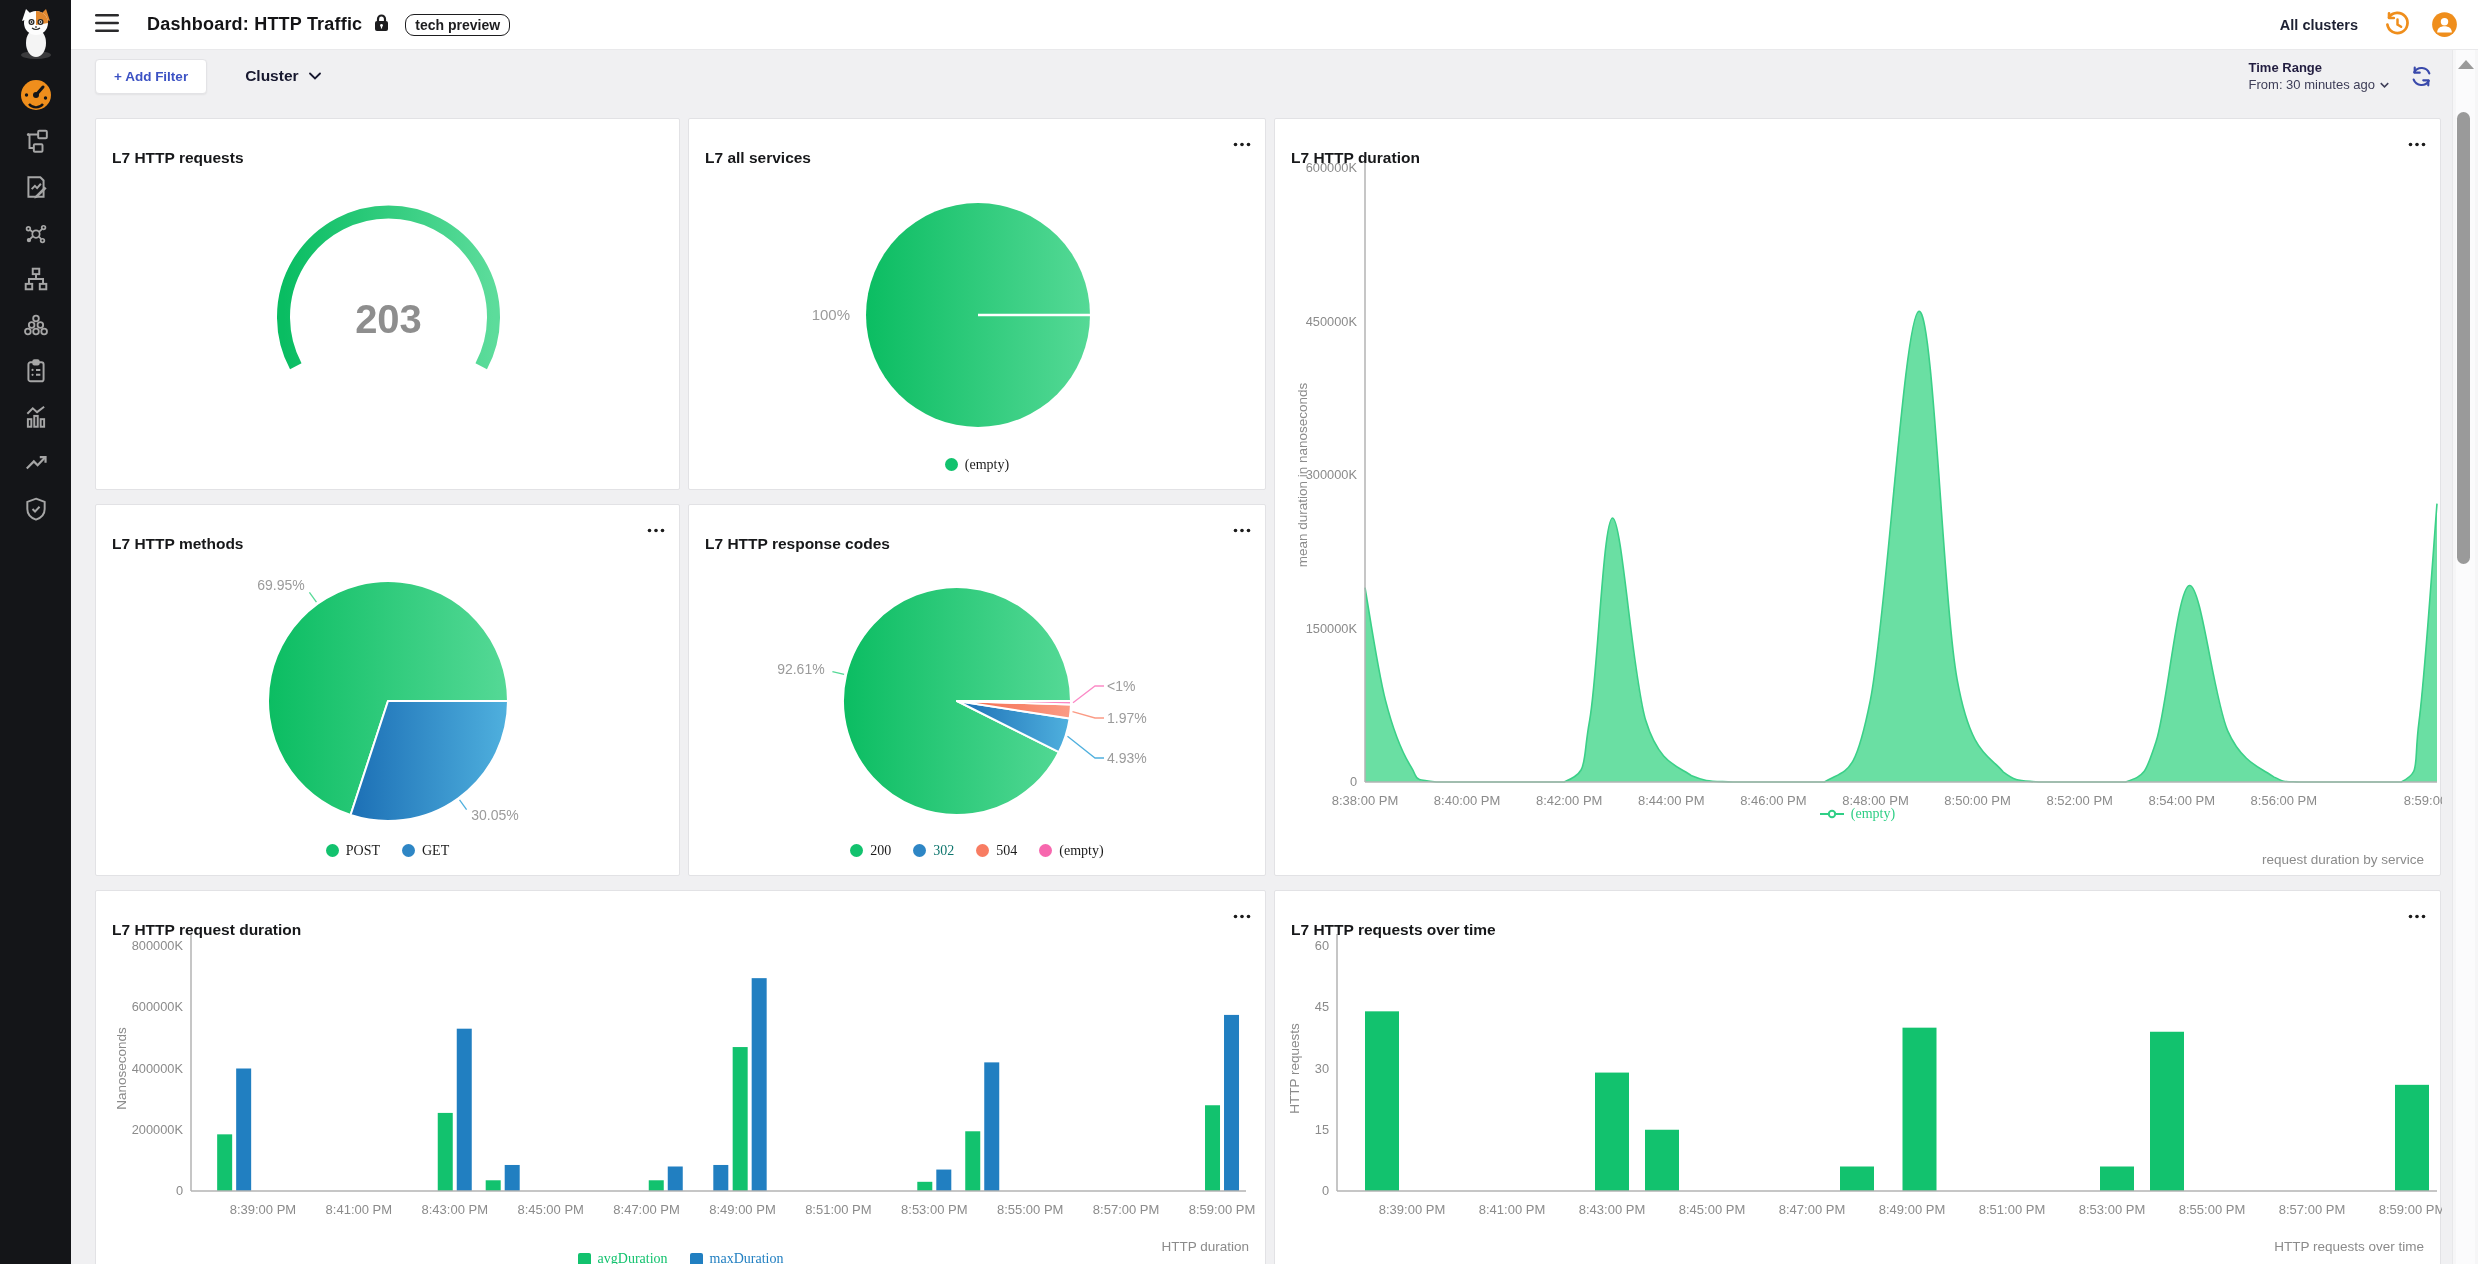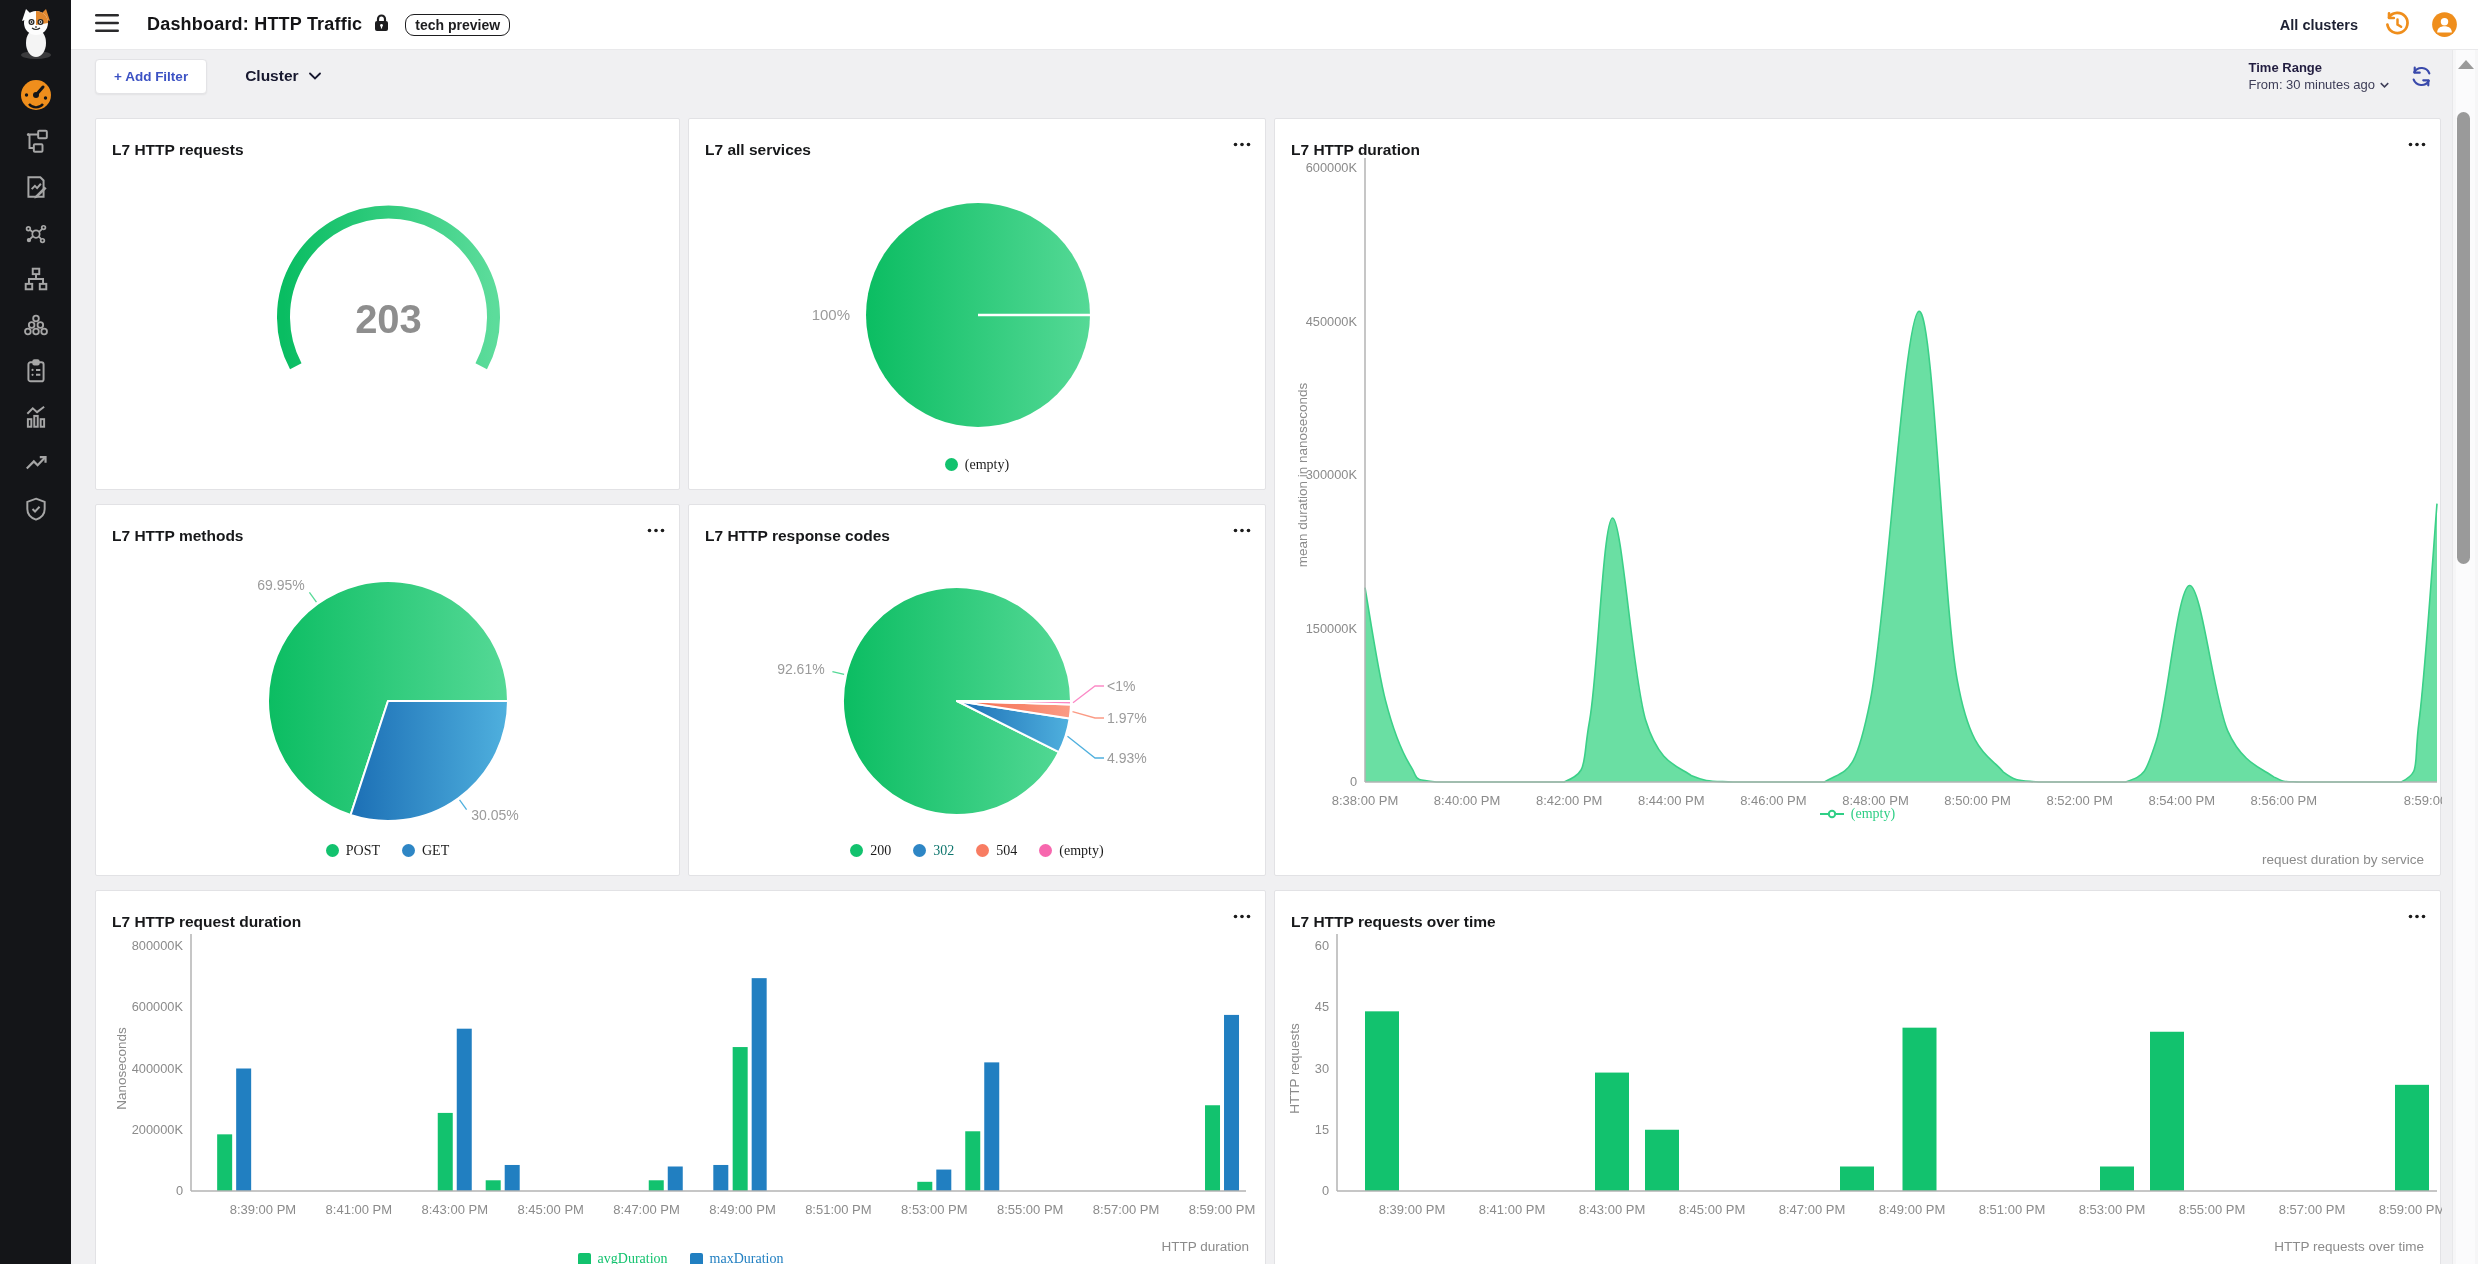--- a/index.html
+++ b/index.html
@@ -29,21 +29,21 @@
   .cluster-dd { margin-left:38px; display:flex; align-items:center; gap:10px; font-size:15.5px;
     font-weight:700; color:#17182f; cursor:pointer; }
   .filter-spacer { flex:1; }
   .time-range { text-align:left; margin-right:20px; cursor:pointer; }
   .tr-label { font-size:13px; font-weight:800; color:#221d40; }
   .tr-value { font-size:13px; color:#3e3e58; margin-top:2px; display:flex; align-items:center; gap:5px; }
   
   .grid { position:absolute; left:95px; top:118px; display:grid;
     grid-template-columns:585px 578px 1167px; grid-template-rows:372px 372px 400px; gap:14px 8px; }
   .card { background:#fff; border:1px solid #e2e2e5; border-radius:2px; position:relative; }
-  .card-title { position:absolute; top:22px; left:16px; font-size:15.5px; font-weight:800; color:#17181a; z-index:2; }
+  .card-title { position:absolute; top:30px; left:16px; font-size:15.5px; font-weight:800; color:#17181a; z-index:2; }
   .menu-dots { position:absolute; top:14px; right:14px; cursor:pointer; z-index:2; }
   .card0{grid-column:1;grid-row:1} .card1{grid-column:2;grid-row:1} .card2{grid-column:3;grid-row:1/3}
   .card3{grid-column:1;grid-row:2} .card4{grid-column:2;grid-row:2}
   .card5{grid-column:1/3;grid-row:3} .card6{grid-column:3;grid-row:3}
   .chart { position:absolute; inset:0; }
   .legend { position:absolute; left:0; right:0; text-align:center; z-index:2;font-family:Liberation Serif, serif; }
   .legend-pie { bottom:14px; }
   .legend-area { top:686px; }
   .legend-bars { top:330px;margin-top:30px; }
   .legend-item { display:inline-flex; align-items:center; gap:7px; margin:0 11px; font-size:14px; cursor:pointer; }

